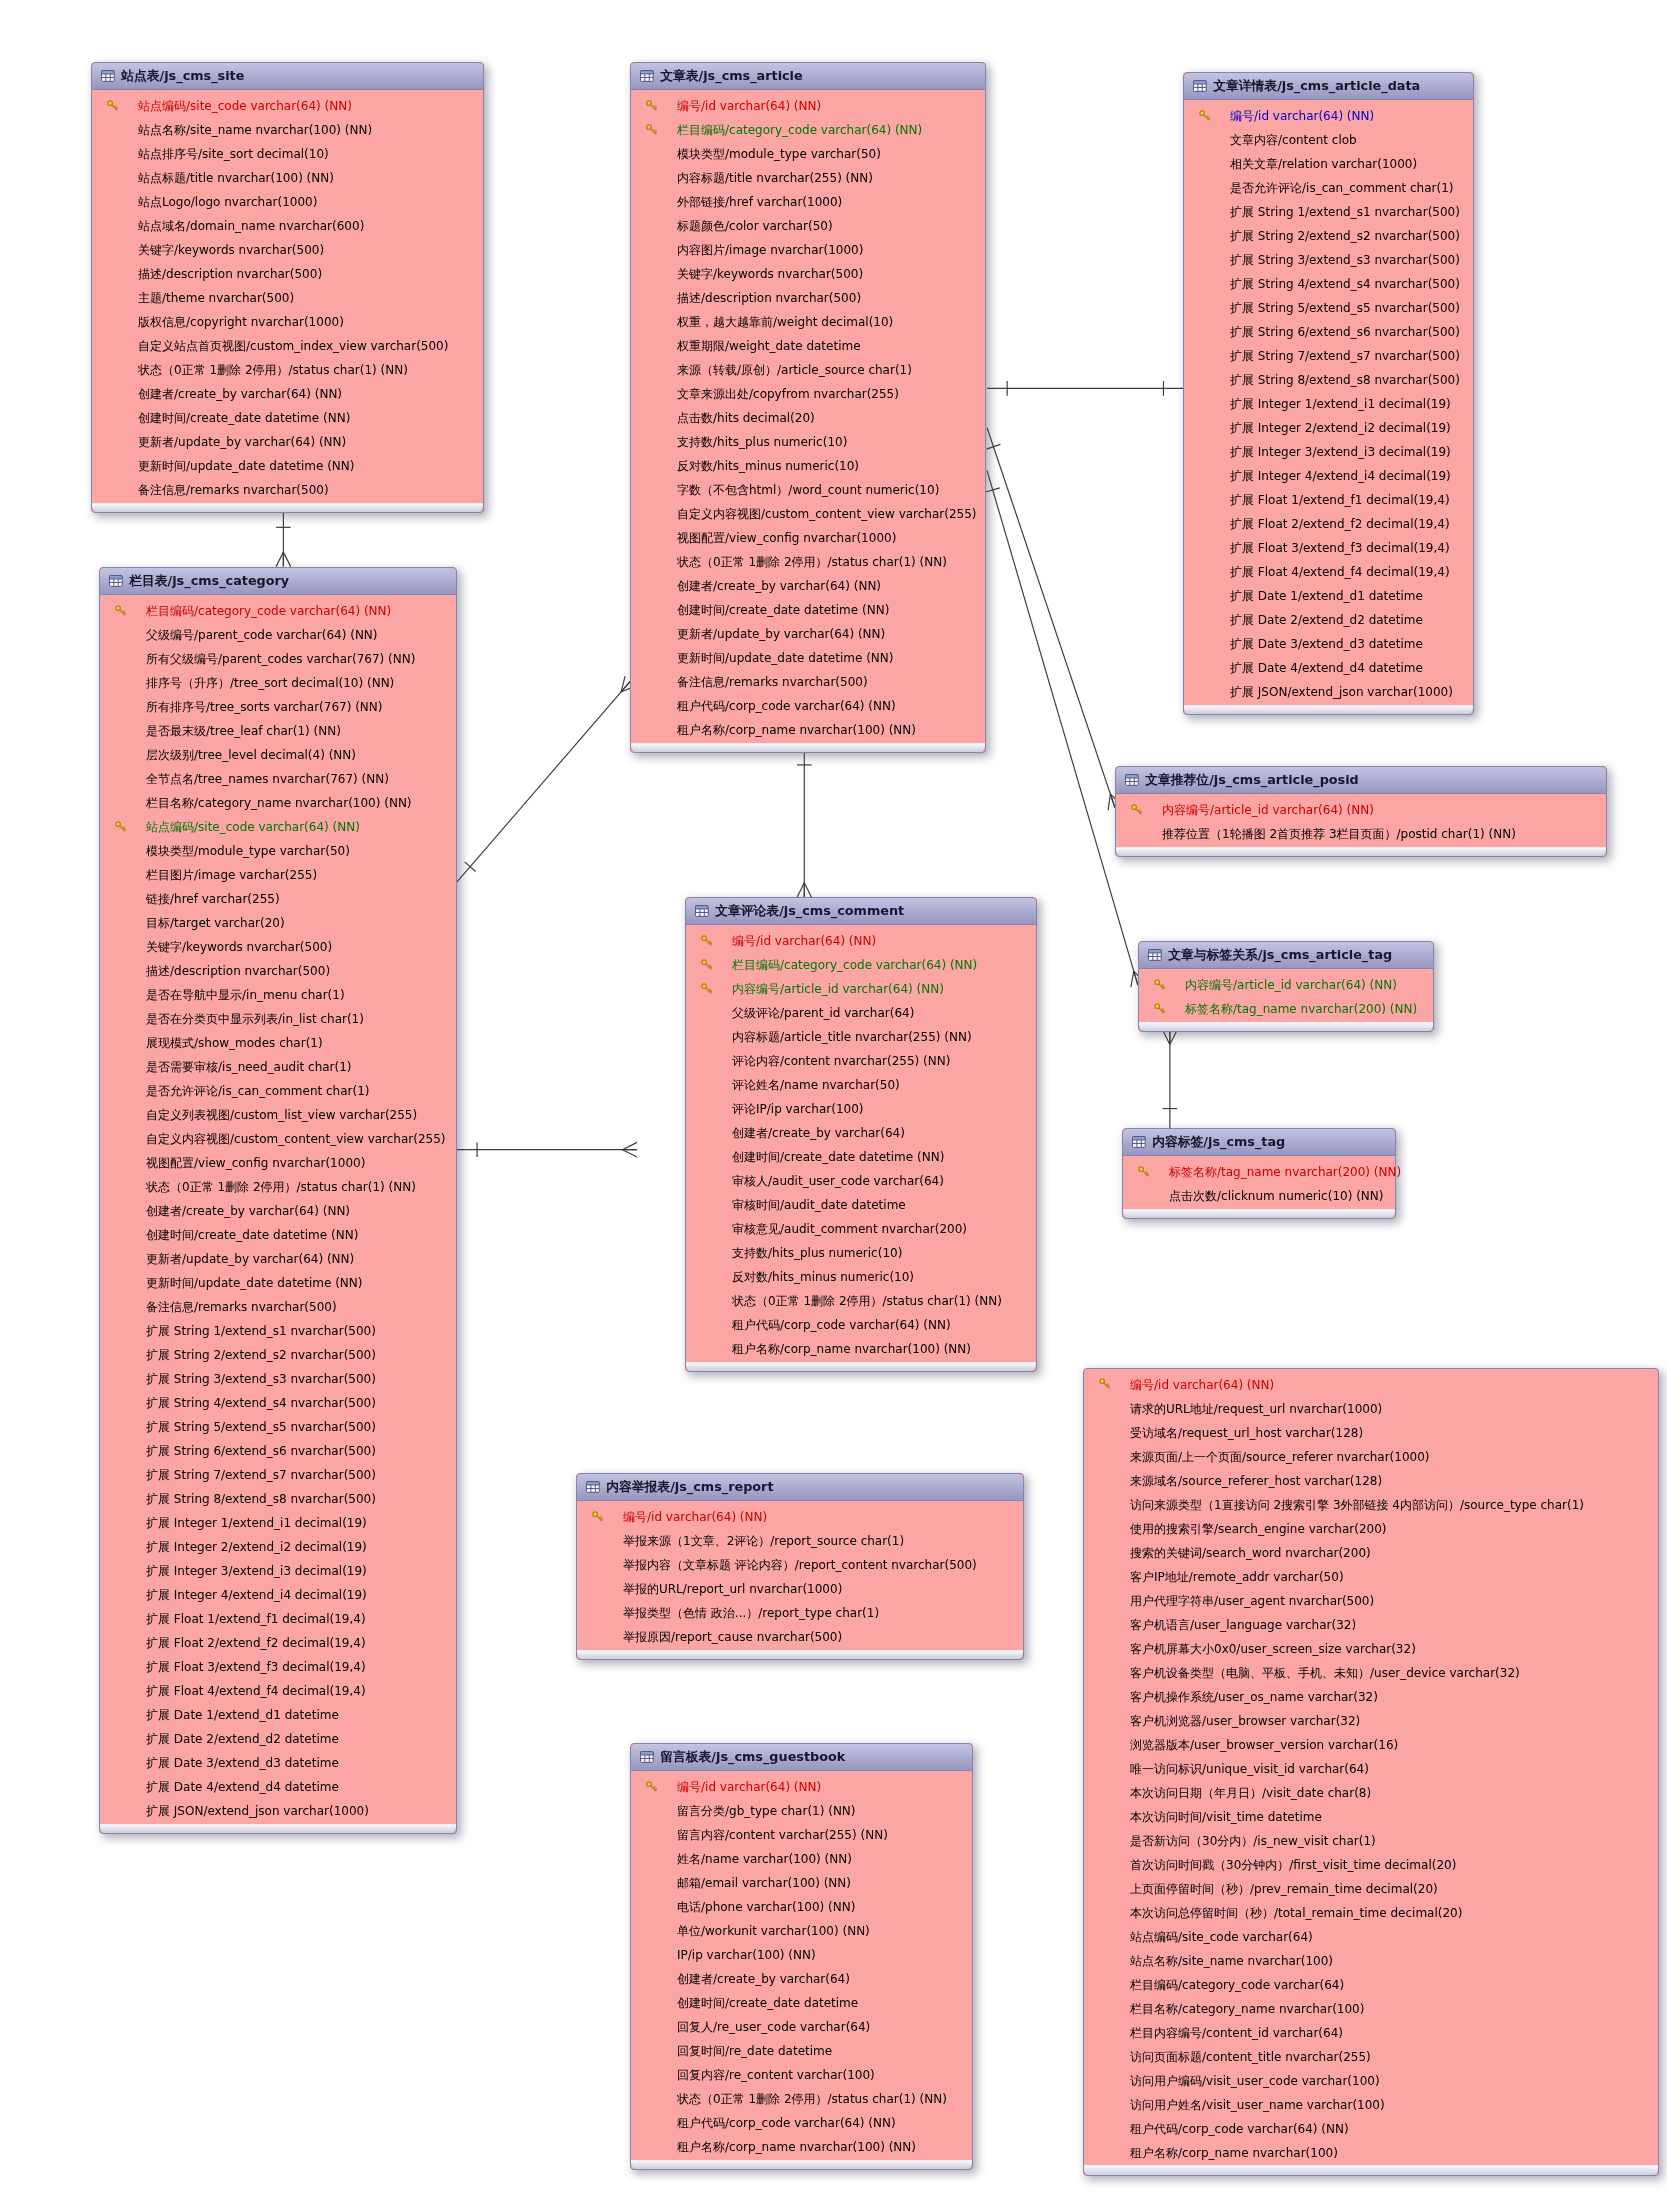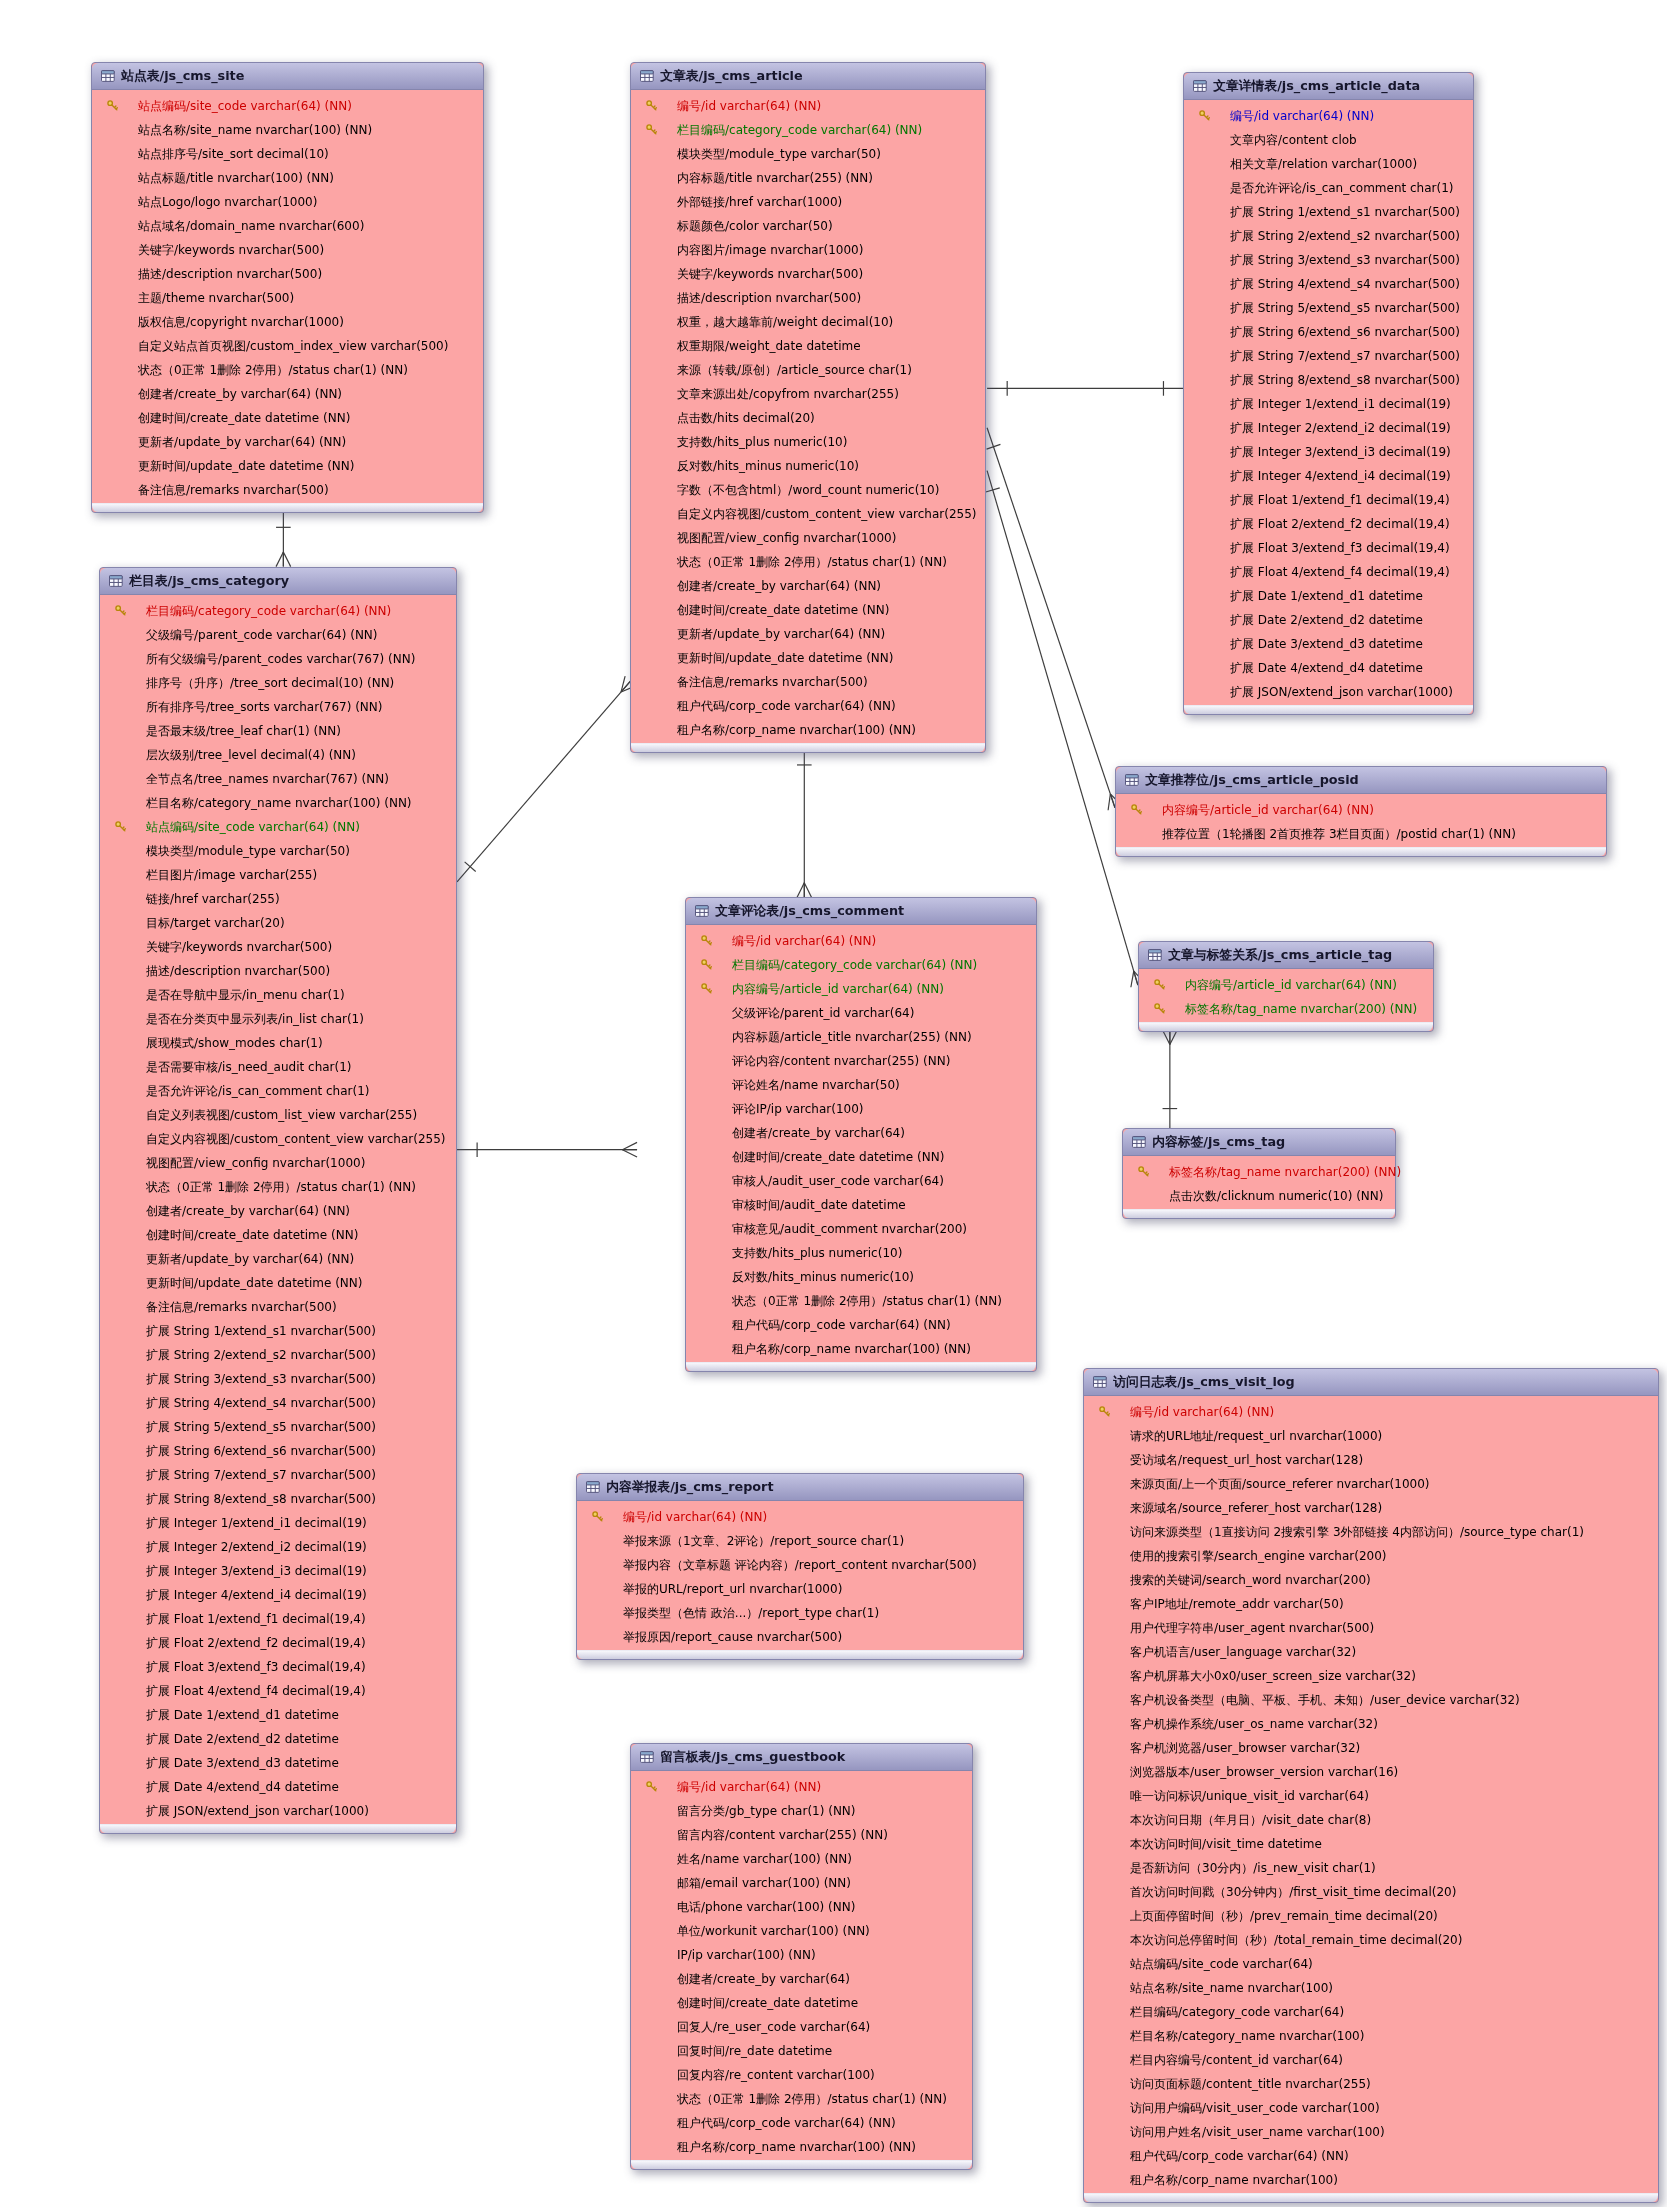--- a/index.html
+++ b/index.html
@@ -497,30 +497,20 @@
         <div class="field"><span class="field-text">回复人/re_user_code varchar(64)</span></div>
         <div class="field"><span class="field-text">回复时间/re_date datetime</span></div>
         <div class="field"><span class="field-text">回复内容/re_content varchar(100)</span></div>
         <div class="field"><span class="field-text">状态（0正常 1删除 2停用）/status char(1) (NN)</span></div>
         <div class="field"><span class="field-text">租户代码/corp_code varchar(64) (NN)</span></div>
         <div class="field"><span class="field-text">租户名称/corp_name nvarchar(100) (NN)</span></div>
       </div>
     <div class="entity-footer"></div>
   </div>
     <div class="entity" style="left: 1083px; top: 1368px; width: 576px;">
-    <div class="entity-header">
-      <svg class="table-icon" viewBox="0 0 14 12">
-        <rect x="0.5" y="0.5" width="13" height="11" rx="1" fill="#f8f8ff" stroke="#55557d"></rect>
-        <rect x="0.5" y="0.5" width="13" height="3.4" rx="1" fill="#8aa8cc" stroke="#55557d"></rect>
-        <line x1="5" y1="3.9" x2="5" y2="11.5" stroke="#55557d"></line>
-        <line x1="9.5" y1="3.9" x2="9.5" y2="11.5" stroke="#55557d"></line>
-        <line x1="0.5" y1="7.5" x2="13.5" y2="7.5" stroke="#55557d"></line>
-      </svg>
-      <span class="entity-title">访问日志表/js_cms_visit_log</span>
-    </div>
     <div class="entity-body">
         <div class="field"><svg class="key-icon" viewBox="0 0 16 16">
             <g fill="none" stroke="var(--key-gold)" stroke-width="1.7" stroke-linecap="round">
               <circle cx="5.2" cy="5.2" r="2.8" fill="#f0d060"></circle>
               <path d="M7.4 7.4 L13.6 13.6"></path>
               <path d="M10.6 10.6 L12.4 8.8"></path>
               <path d="M12.6 12.6 L14.2 11"></path>
             </g>
           </svg><span class="field-text pk">编号/id varchar(64) (NN)</span></div>
         <div class="field"><span class="field-text">请求的URL地址/request_url nvarchar(1000)</span></div>

